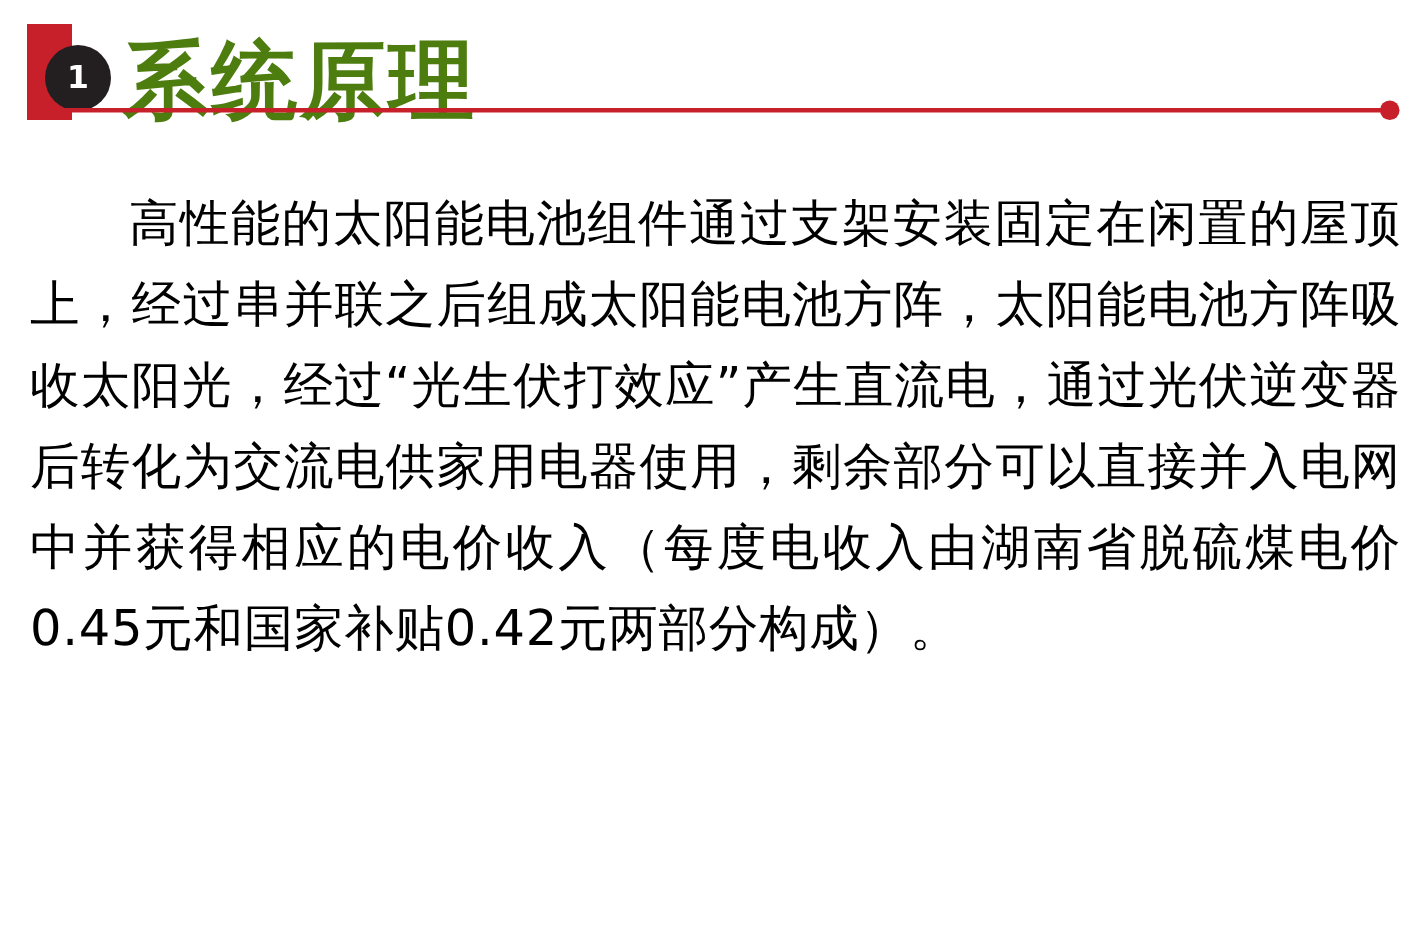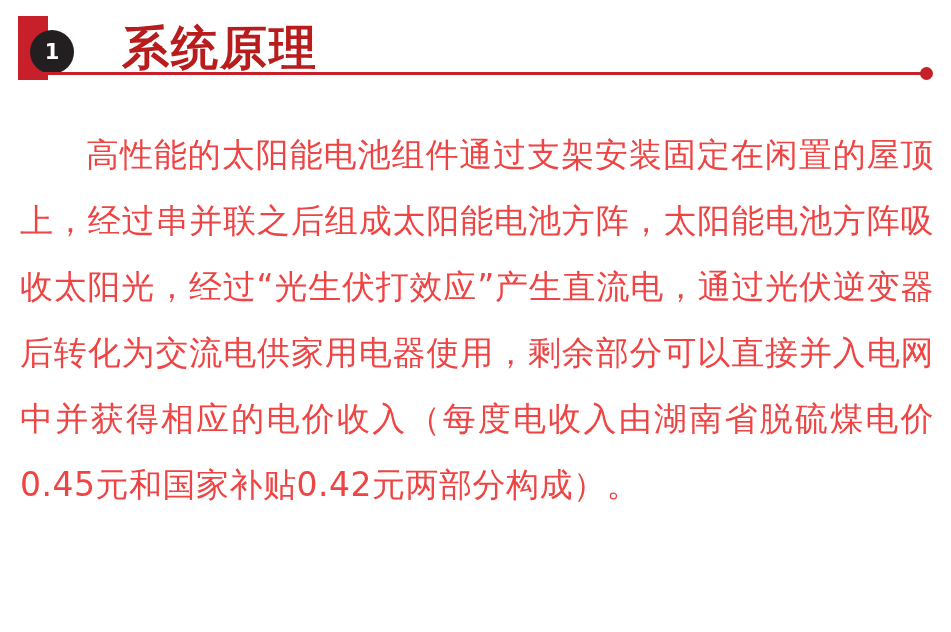--- a/index.html
+++ b/index.html
@@ -52,27 +52,26 @@
     font-family: "DejaVu Sans", "Liberation Sans", sans-serif;
     font-size: 21px;
     font-weight: bold;
     line-height: 1;
   }
   .header-title {
     position: absolute;
     left: 82px;
     top: 20px;
     font-family: "DejaVu Sans", "Liberation Sans", sans-serif;
-    font-size: 47px;
+    font-size: 57px;
     font-weight: bold;
-    color: #b91c1c;
+    color: #4d7c0f;
     letter-spacing: 2px;
     line-height: 1.2;
     white-space: nowrap;
-    margin-left: 40px;
   }
   .header-rule {
     position: absolute;
     left: 20px;
     top: 72px;
     width: 908px;
     height: 3px;
     background: #c8202a;
   }
   .header-rule-dot {
@@ -86,22 +85,22 @@
   }
 
   
   .body-copy {
     position: absolute;
     left: 20px;
     top: 122px;
     width: 914px;
     font-family: "DejaVu Sans", "Liberation Sans", sans-serif;
     font-size: 33px;
-    line-height: 66px;
-    color: #ef4444;
+    line-height: 54px;
+    color: #000000;
     text-align: justify;
     text-indent: 66px;
     letter-spacing: 0.5px;
     white-space: pre-wrap;
   }
 </style>
 </head>
 <body>
 
 <div class="page">

